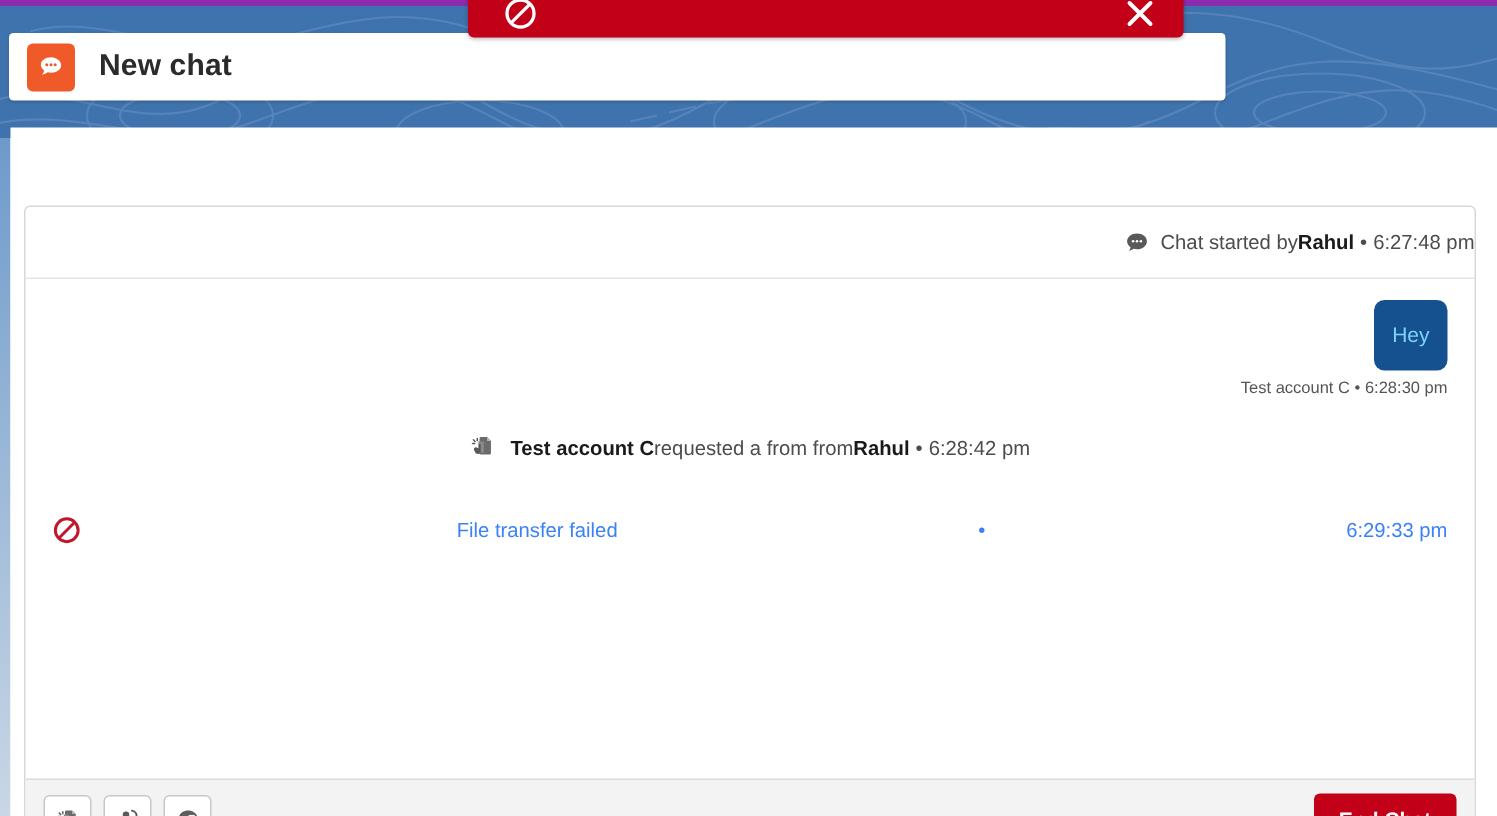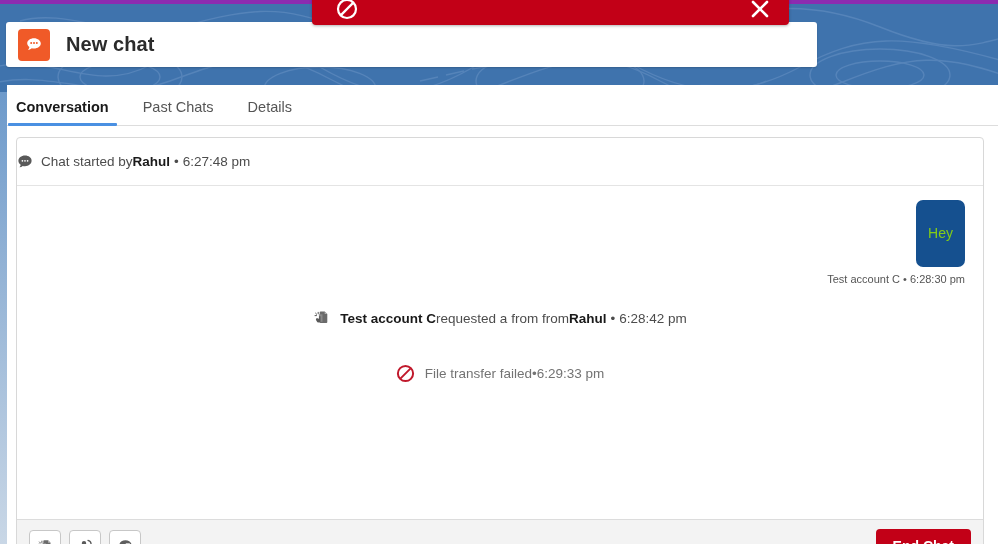--- a/index.html
+++ b/index.html
@@ -80,53 +80,53 @@
 
   
   #conv-card{
     position:absolute;left:9px;top:52px;width:966px;height:434px;
     border:1px solid #d8d8d8;border-radius:4px;
     background:#ffffff;overflow:hidden;
     display:flex;flex-direction:column;
   }
   #conv-start{
     height:47px;flex:0 0 auto;border-bottom:1px solid #e4e4e4;
-    display:flex;align-items:center;justify-content:flex-start;
+    display:flex;align-items:center;justify-content:flex-end;
     font-size:13.5px;color:#4c4c4c;
   }
   #conv-start .ic{margin-right:8px;display:flex;align-items:center;}
   #conv-start b{color:#1a1a1a;}
   #conv-start .dot{margin:0 4px;}
 
   #conv-body{
     flex:1 1 auto;padding:14px 18px 0 18px;position:relative;overflow:hidden;
   }
 
   .msg-out{display:flex;flex-direction:column;align-items:flex-end;}
   .bubble{
-    background:#15508f;color:#84cc16;border-radius:7px;
-    padding:26px 12px;font-size:14px;line-height:15px;
+    background:#15508f;color:#7dd3fc;border-radius:7px;
+    padding:16px 12px;font-size:14px;line-height:15px;
     max-width:420px;
     margin-left:27px;
   }
   .meta{
     font-size:11px;color:#555555;margin-top:6px;text-align:right;
   }
 
   .sys-row{
     display:flex;align-items:center;justify-content:center;
     font-size:13.5px;color:#4c4c4c;margin-top:24px;
   }
   .sys-row .ic{margin-right:9px;display:flex;align-items:center;}
   .sys-row b{color:#1a1a1a;}
   .sys-row .dot{margin:0 4px;}
 
   .err-row{
-    display:flex;align-items:center;justify-content:center;
-    font-size:13.5px;color:#737373;margin-top:37px;
+    display:flex;align-items:center;justify-content:space-between;
+    font-size:13.5px;color:#3b82f6;margin-top:37px;
   }
   .err-row .ic{margin-right:10px;display:flex;align-items:center;}
 
   
   #conv-footer{
     flex:0 0 auto;height:52px;background:#f3f3f3;border-top:1px solid #dcdcdc;
     display:flex;align-items:center;justify-content:space-between;padding:0 12px;
   }
   #footer-tools{display:flex;align-items:center;gap:8px;}
   .tool-btn{
@@ -160,25 +160,20 @@
       <path d="M420,78 l18,-4 M446,72 l18,-4 M472,66 l18,-3 M498,62 l18,-2" stroke-dasharray="0"></path>
       <path d="M680,88 C706,74 742,92 766,78"></path>
       <path d="M236,40 C268,26 300,48 330,36 S390,18 420,34"></path>
     </g>
   </svg>
 </div>
 <div id="bg-left"></div>
 
 <div id="body-panel">
 
-  <div id="tabs">
-    <div class="tab active">Conversation</div>
-    <div class="tab">Past Chats</div>
-    <div class="tab">Details</div>
-  </div>
 
   <div id="conv-card">
 
     <div id="conv-start">
       <span class="ic">
         <svg width="16" height="16" viewBox="0 0 16 16">
           <path d="M8 1.6C4.3 1.6 1.4 3.9 1.4 6.8c0 1.6.9 3 2.3 4-.1.9-.5 1.8-1.2 2.5 1.3-.2 2.4-.7 3.2-1.4.7.2 1.5.3 2.3.3 3.7 0 6.6-2.3 6.6-5.4S11.7 1.6 8 1.6z" fill="#595959"></path>
           <circle cx="5.4" cy="6.8" r=".85" fill="#fff"></circle>
           <circle cx="8" cy="6.8" r=".85" fill="#fff"></circle>
           <circle cx="10.6" cy="6.8" r=".85" fill="#fff"></circle>

